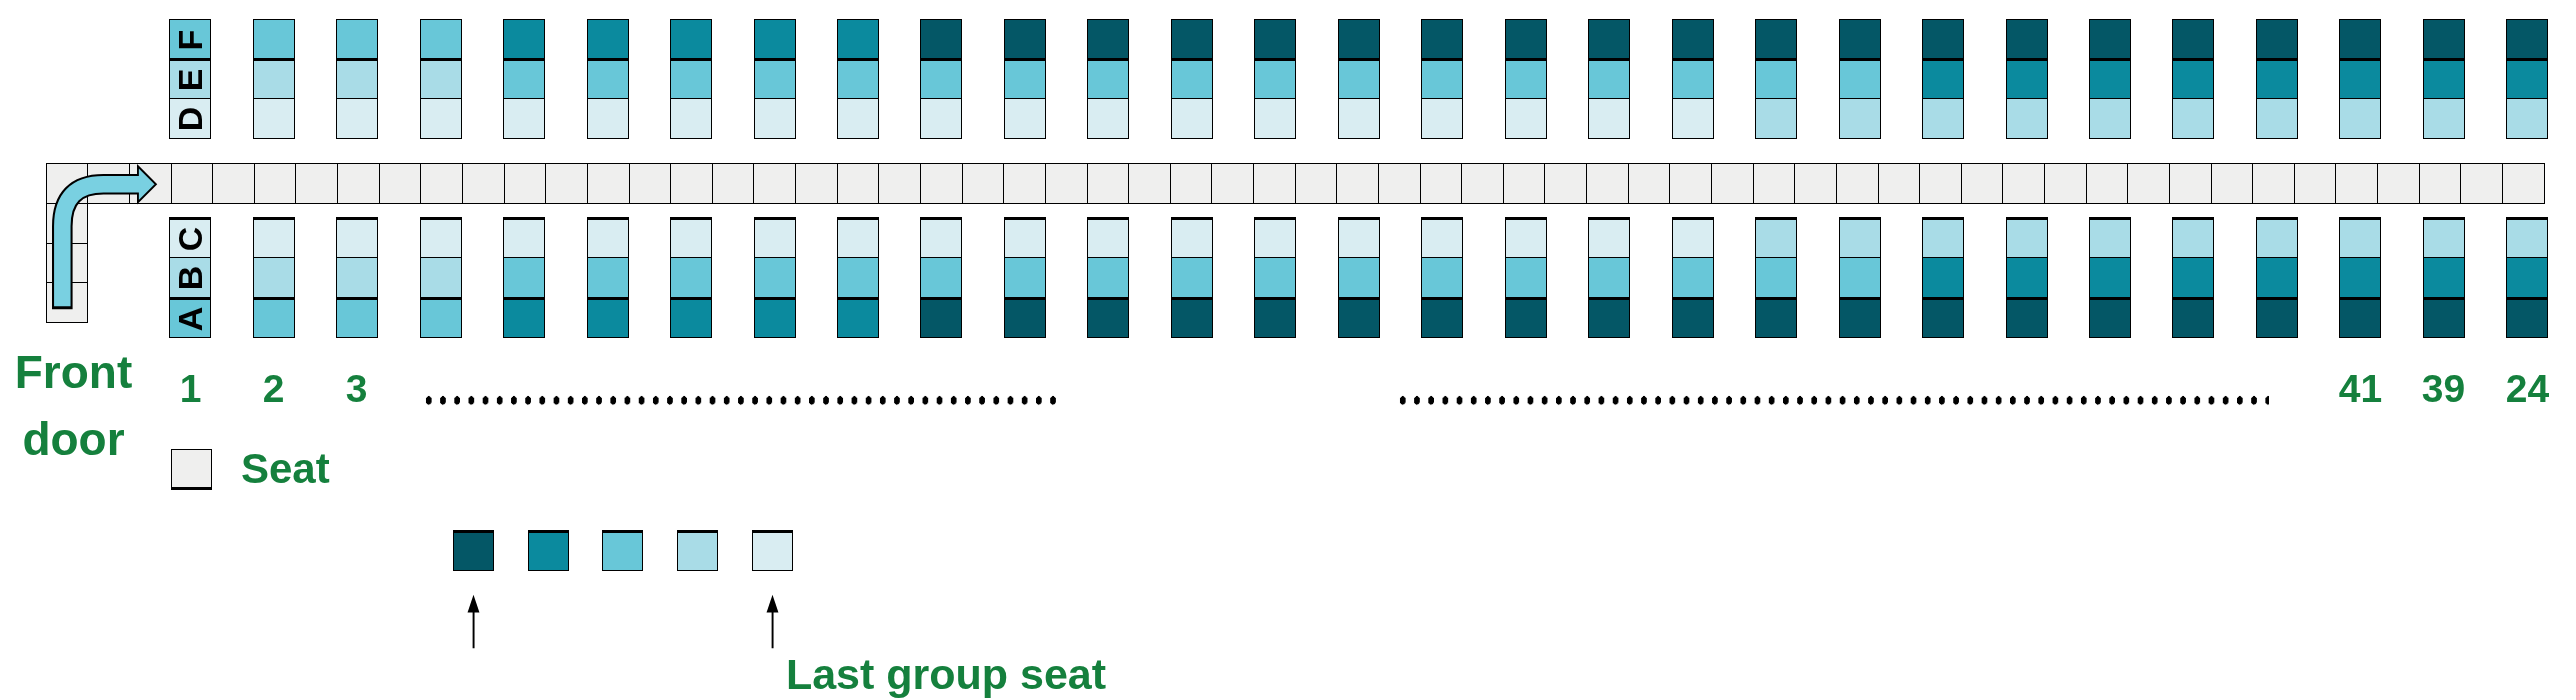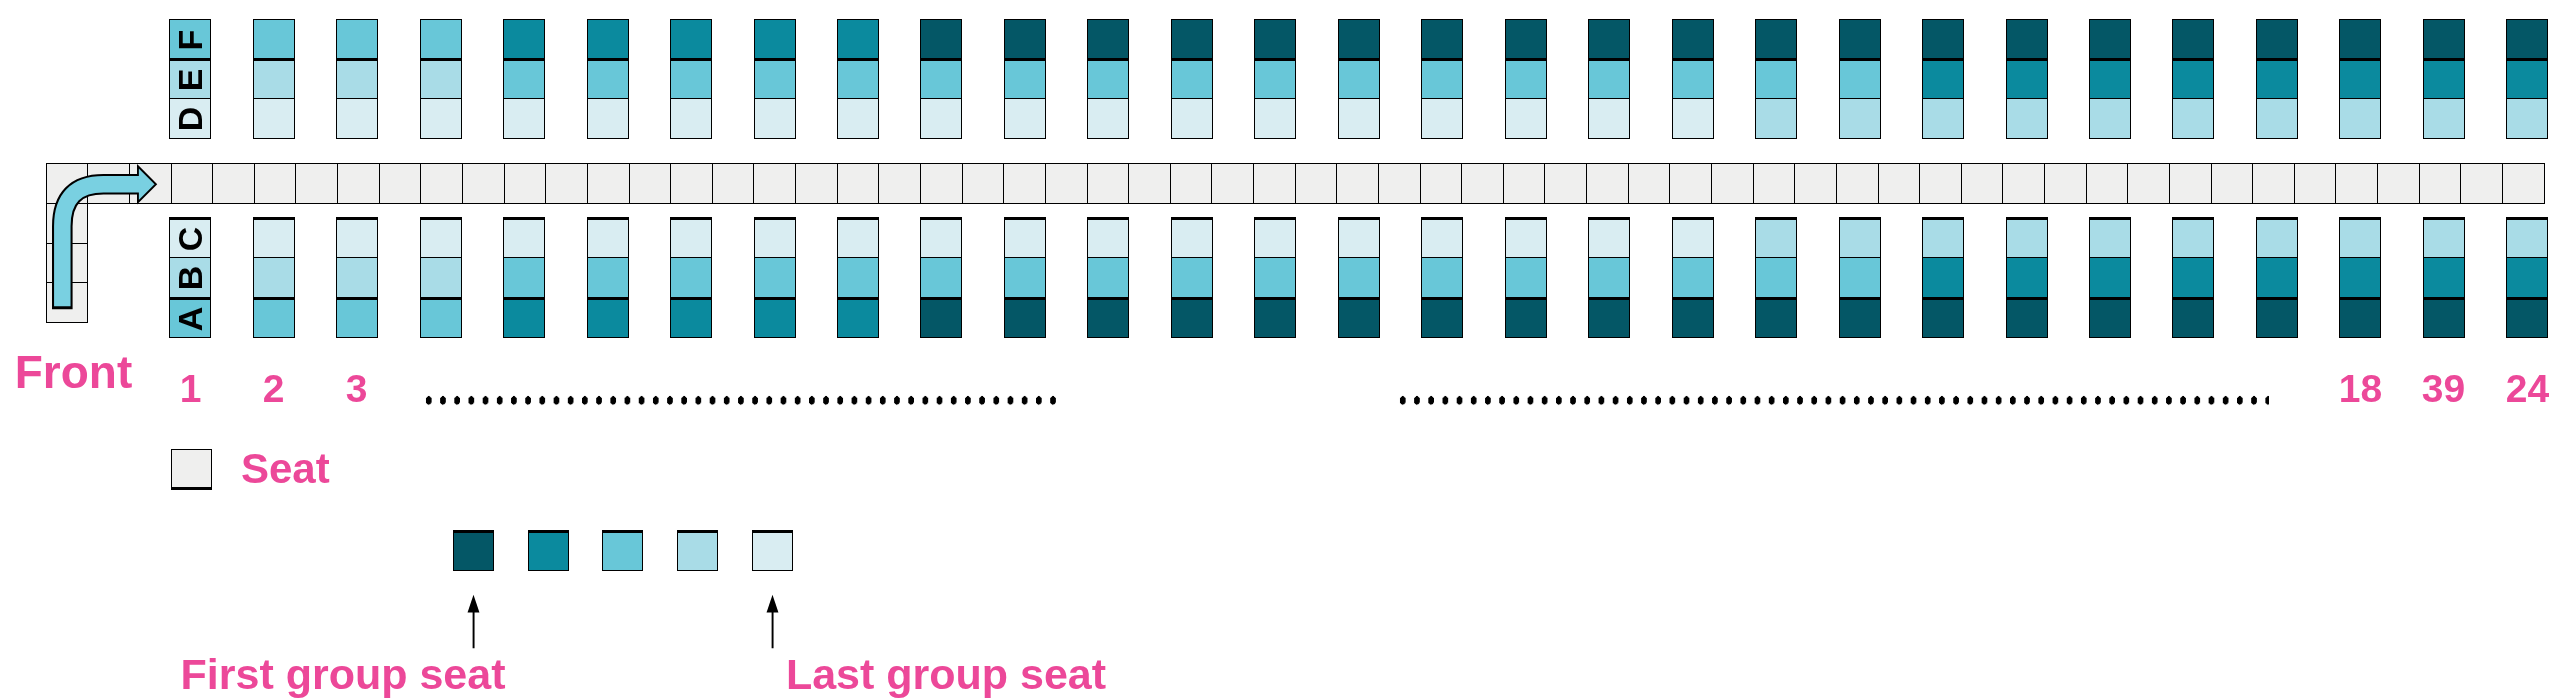--- a/index.html
+++ b/index.html
@@ -17,21 +17,21 @@
     transform:rotate(-90deg);font-size:34px;font-weight:600;color:#000;line-height:1;
   }
   .aisle-cell{
     position:absolute;top:163px;height:41px;width:43px;box-sizing:border-box;
     border:1.9px solid #000;background:#efefee;
   }
   .door-cell{
     position:absolute;left:46px;width:42px;height:41px;box-sizing:border-box;
     border:1.9px solid #000;background:#efefee;
   }
-  .label{position:absolute;color:#ec4899;font-weight:700;}
+  .label{position:absolute;color:#15803d;font-weight:700;}
   .row-num{width:67px;top:369px;text-align:center;font-size:39px;line-height:39px;}
   .seat-row-label{left:1085px;top:369px;width:300px;text-align:center;font-size:39px;line-height:39px;}
   .front-door{left:3px;top:339px;width:141px;text-align:center;font-size:46px;line-height:67px;}
   .aisle-label{left:241px;top:446px;font-size:42px;line-height:46px;}
   .dotted{
     position:absolute;top:395px;height:10.5px;
     background-image:radial-gradient(ellipse 3px 4.1px at 3.7px 5.2px,#000 97%,transparent 100%);
     background-size:14.2px 10.5px;background-repeat:repeat-x;
   }
   .aisle-swatch{
@@ -310,27 +310,28 @@
     </div>
 
   <svg id="entry-arrow" width="195" height="337" viewBox="0 0 260 450">
     <path d="M 83 413 L 83 302 Q 83 246 138 246 L 186 246" fill="none" stroke="#000000" stroke-width="27.5"></path>
     <polygon points="184,222 208,246 184,270" fill="#79d0e1" stroke="#000000" stroke-width="2.5"></polygon>
     <path d="M 83 409 L 83 302 Q 83 246 138 246 L 187 246" fill="none" stroke="#79d0e1" stroke-width="22"></path>
   </svg>
 
   <div class="label front-door">
     <div>Front</div>
+    <div>door</div>
   </div>
 
   <div id="row-numbers">
       <div class="label row-num" style="left: 157px;">1</div>
       <div class="label row-num" style="left: 240px;">2</div>
       <div class="label row-num" style="left: 323px;">3</div>
-      <div class="label row-num" style="left: 2327px;">18</div>
+      <div class="label row-num" style="left: 2327px;">41</div>
       <div class="label row-num" style="left: 2410px;">39</div>
       <div class="label row-num" style="left: 2494px;">24</div>
     </div>
 
   <div class="dotted" style="left:425px;width:637px;"></div>
   <div class="dotted" style="left:1399px;width:870px;"></div>
 
   <div class="aisle-swatch"></div>
   <div class="label aisle-label">Seat</div>
 
@@ -344,17 +345,16 @@
 
   <svg class="legend-arrow" style="left:466px;" viewBox="0 0 20 74">
     <polygon points="10,1 18,25 2,25" fill="#000"></polygon>
     <rect x="8.8" y="20" width="2.6" height="53" fill="#000"></rect>
   </svg>
   <svg class="legend-arrow" style="left:765px;" viewBox="0 0 20 74">
     <polygon points="10,1 18,25 2,25" fill="#000"></polygon>
     <rect x="8.8" y="20" width="2.6" height="53" fill="#000"></rect>
   </svg>
 
-  <div class="label legend-label" style="left:148px;">First group seat</div>
   <div class="label legend-label" style="left:751px;">Last group seat</div>
 
 </div>
 
 
 </body></html>

